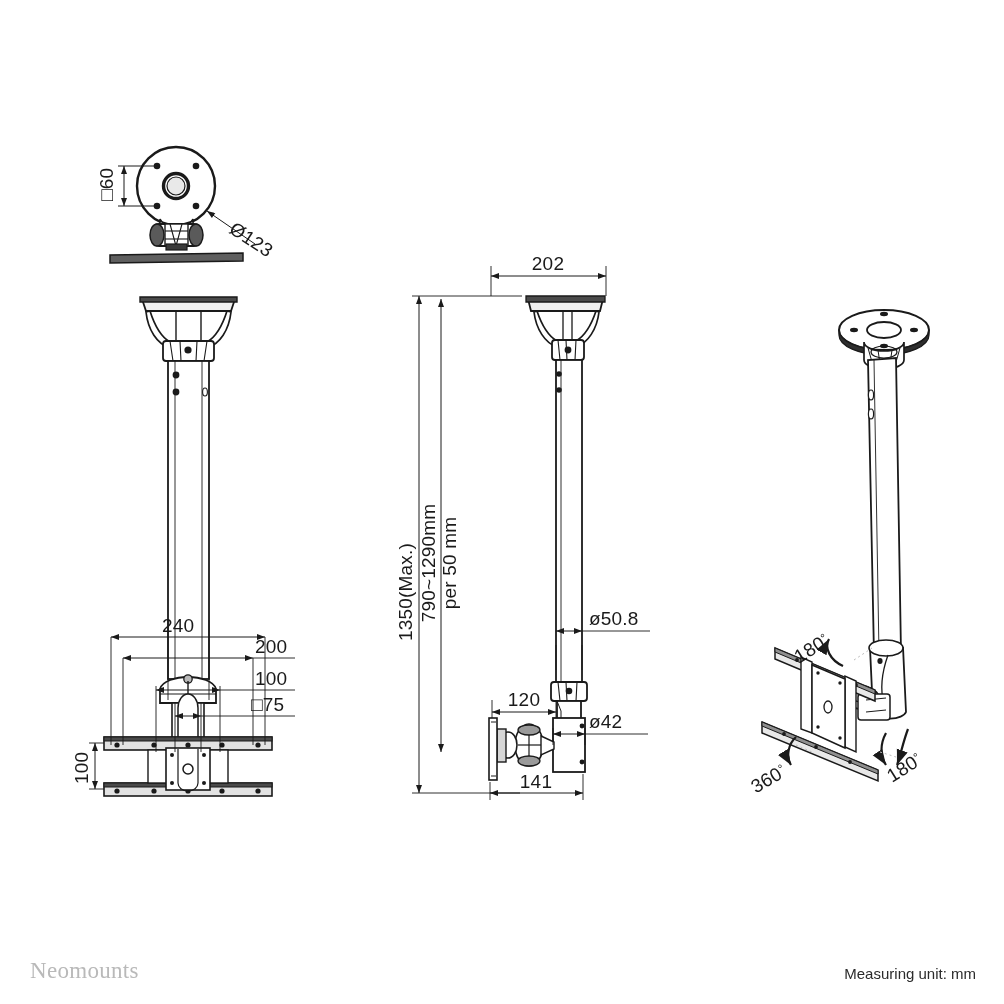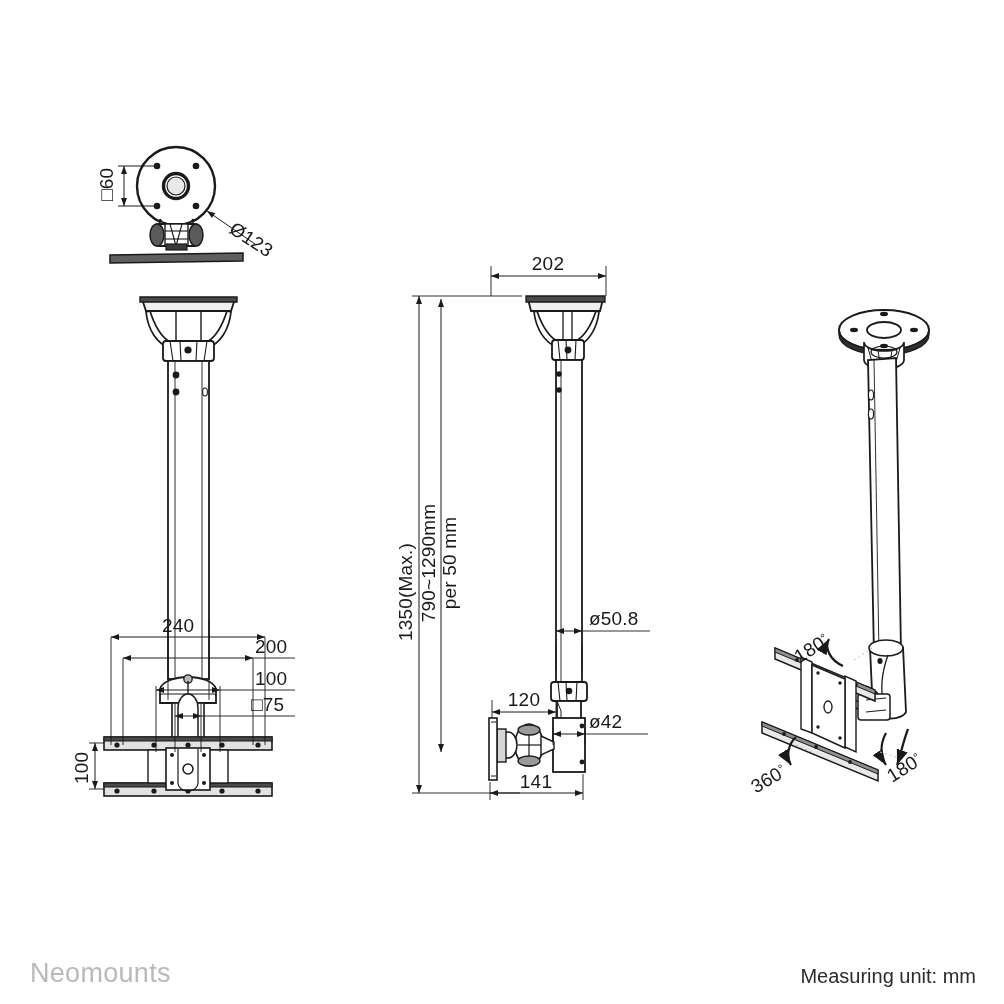--- a/index.html
+++ b/index.html
@@ -21,26 +21,26 @@
     letter-spacing:.2px;
   }
   .rot-txt{font-size:19px;}
 
   
   .footer{
     position:absolute;left:0;right:0;bottom:0;height:58px;
   }
   .brand{
     position:absolute;left:30px;top:12px;
-    font-size:27px;color:#b9b9b9;letter-spacing:.3px;
-    font-family:Liberation Sans, sans-serif;
+    font-size:23px;color:#b9b9b9;letter-spacing:.3px;
+    font-family:Liberation Serif, serif;
   }
   .unit{
     position:absolute;right:28px;top:19px;
-    font-size:20px;color:#2b2b2b;
+    font-size:15px;color:#2b2b2b;
     font-family:"Liberation Sans","DejaVu Sans",sans-serif;
     text-align:right;
   }
 </style>
 </head>
 <body>
 
 <div id="sheet">
 
   <svg class="draw" viewBox="0 0 1004 1004" xmlns="http://www.w3.org/2000/svg">

